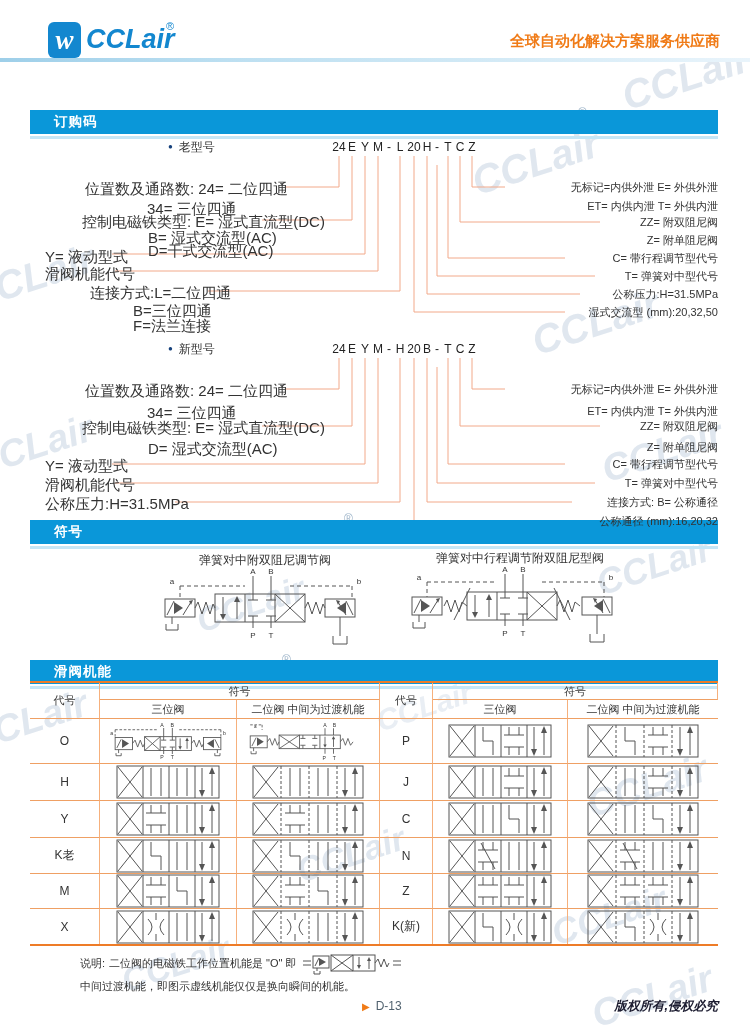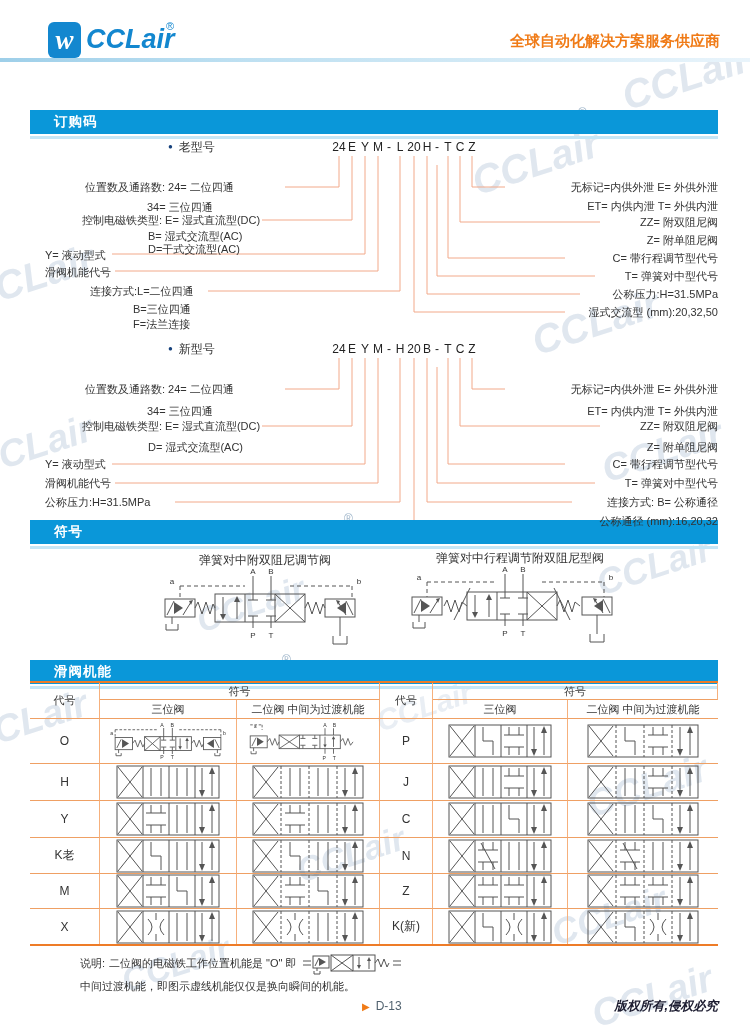--- a/index.html
+++ b/index.html
@@ -22,21 +22,21 @@
   .hdr-line{position:absolute;left:0;top:58px;width:750px;height:4px;z-index:2;
     background:linear-gradient(to right,#9ecfe9,#bcdff1 30%,#cfe8f5 60%,#e9f4fb);}
   
   .secbar{position:absolute;left:30px;width:688px;height:24px;background:#0a97d9;z-index:2;}
   .secbar .t{color:#fff;font-size:13.5px;font-weight:bold;line-height:24px;padding-left:24px;letter-spacing:1px;}
   .secline{position:absolute;left:30px;width:688px;height:3px;background:#c5e6f6;z-index:2;}
   
   .model-lab{position:absolute;z-index:2;font-size:12px;color:#333;}
   .model-lab .b{color:#16417c;font-size:8px;vertical-align:2px;margin-right:6px;}
   .cp{position:absolute;z-index:2;font-size:12px;color:#222;transform:translateX(-50%);white-space:nowrap;}
-  .olab{position:absolute;z-index:2;font-size:11px;color:#333;white-space:nowrap;}
+  .olab{position:absolute;z-index:2;font-size:15px;color:#333;white-space:nowrap;}
   .olab-r{position:absolute;z-index:2;font-size:11px;color:#333;white-space:nowrap;right:32px;text-align:right;}
   
   .symtitle{position:absolute;z-index:2;font-size:12px;color:#333;text-align:center;}
   svg.vd{stroke:#555;fill:none;stroke-width:1;z-index:2;}
   svg.vd text{stroke:none;}
   .dash{stroke-dasharray:4 3;}
   .dash2{stroke-dasharray:3 2;}
   
   .vt{position:absolute;left:30px;top:681px;width:688px;height:265px;z-index:2;display:grid;
       grid-template-columns:70px 137px 143px 53px 135px 150px;

